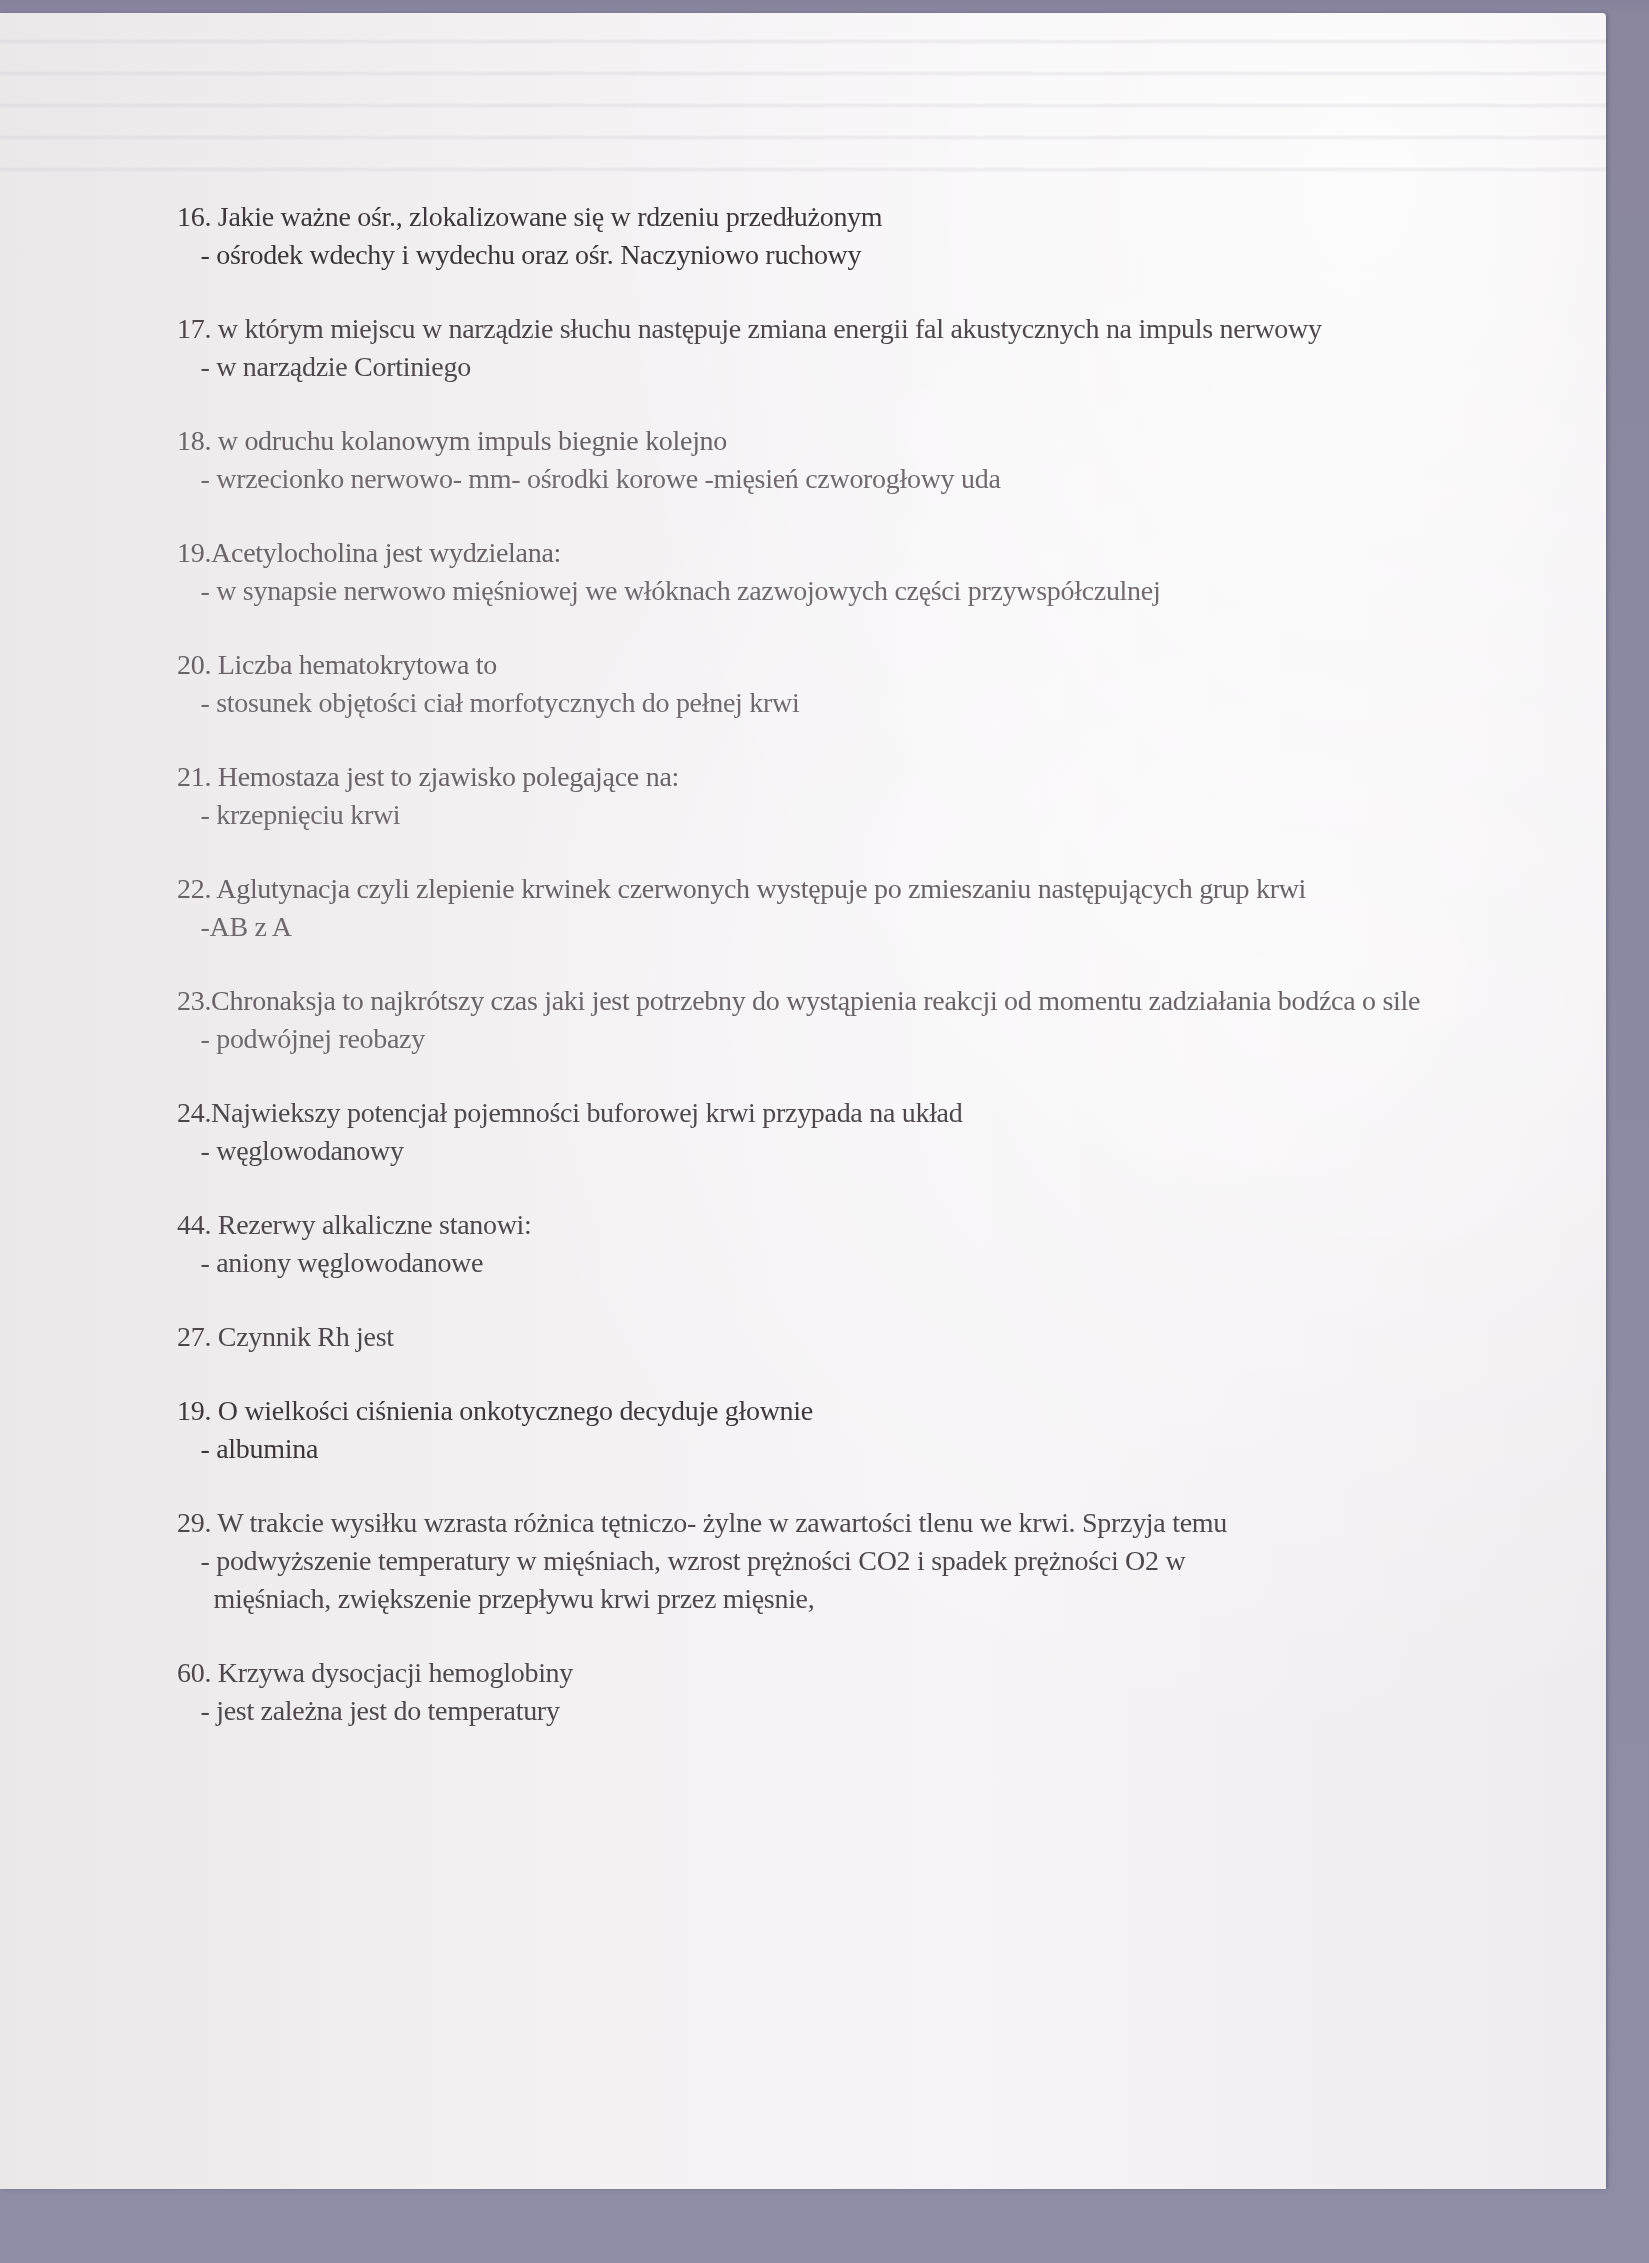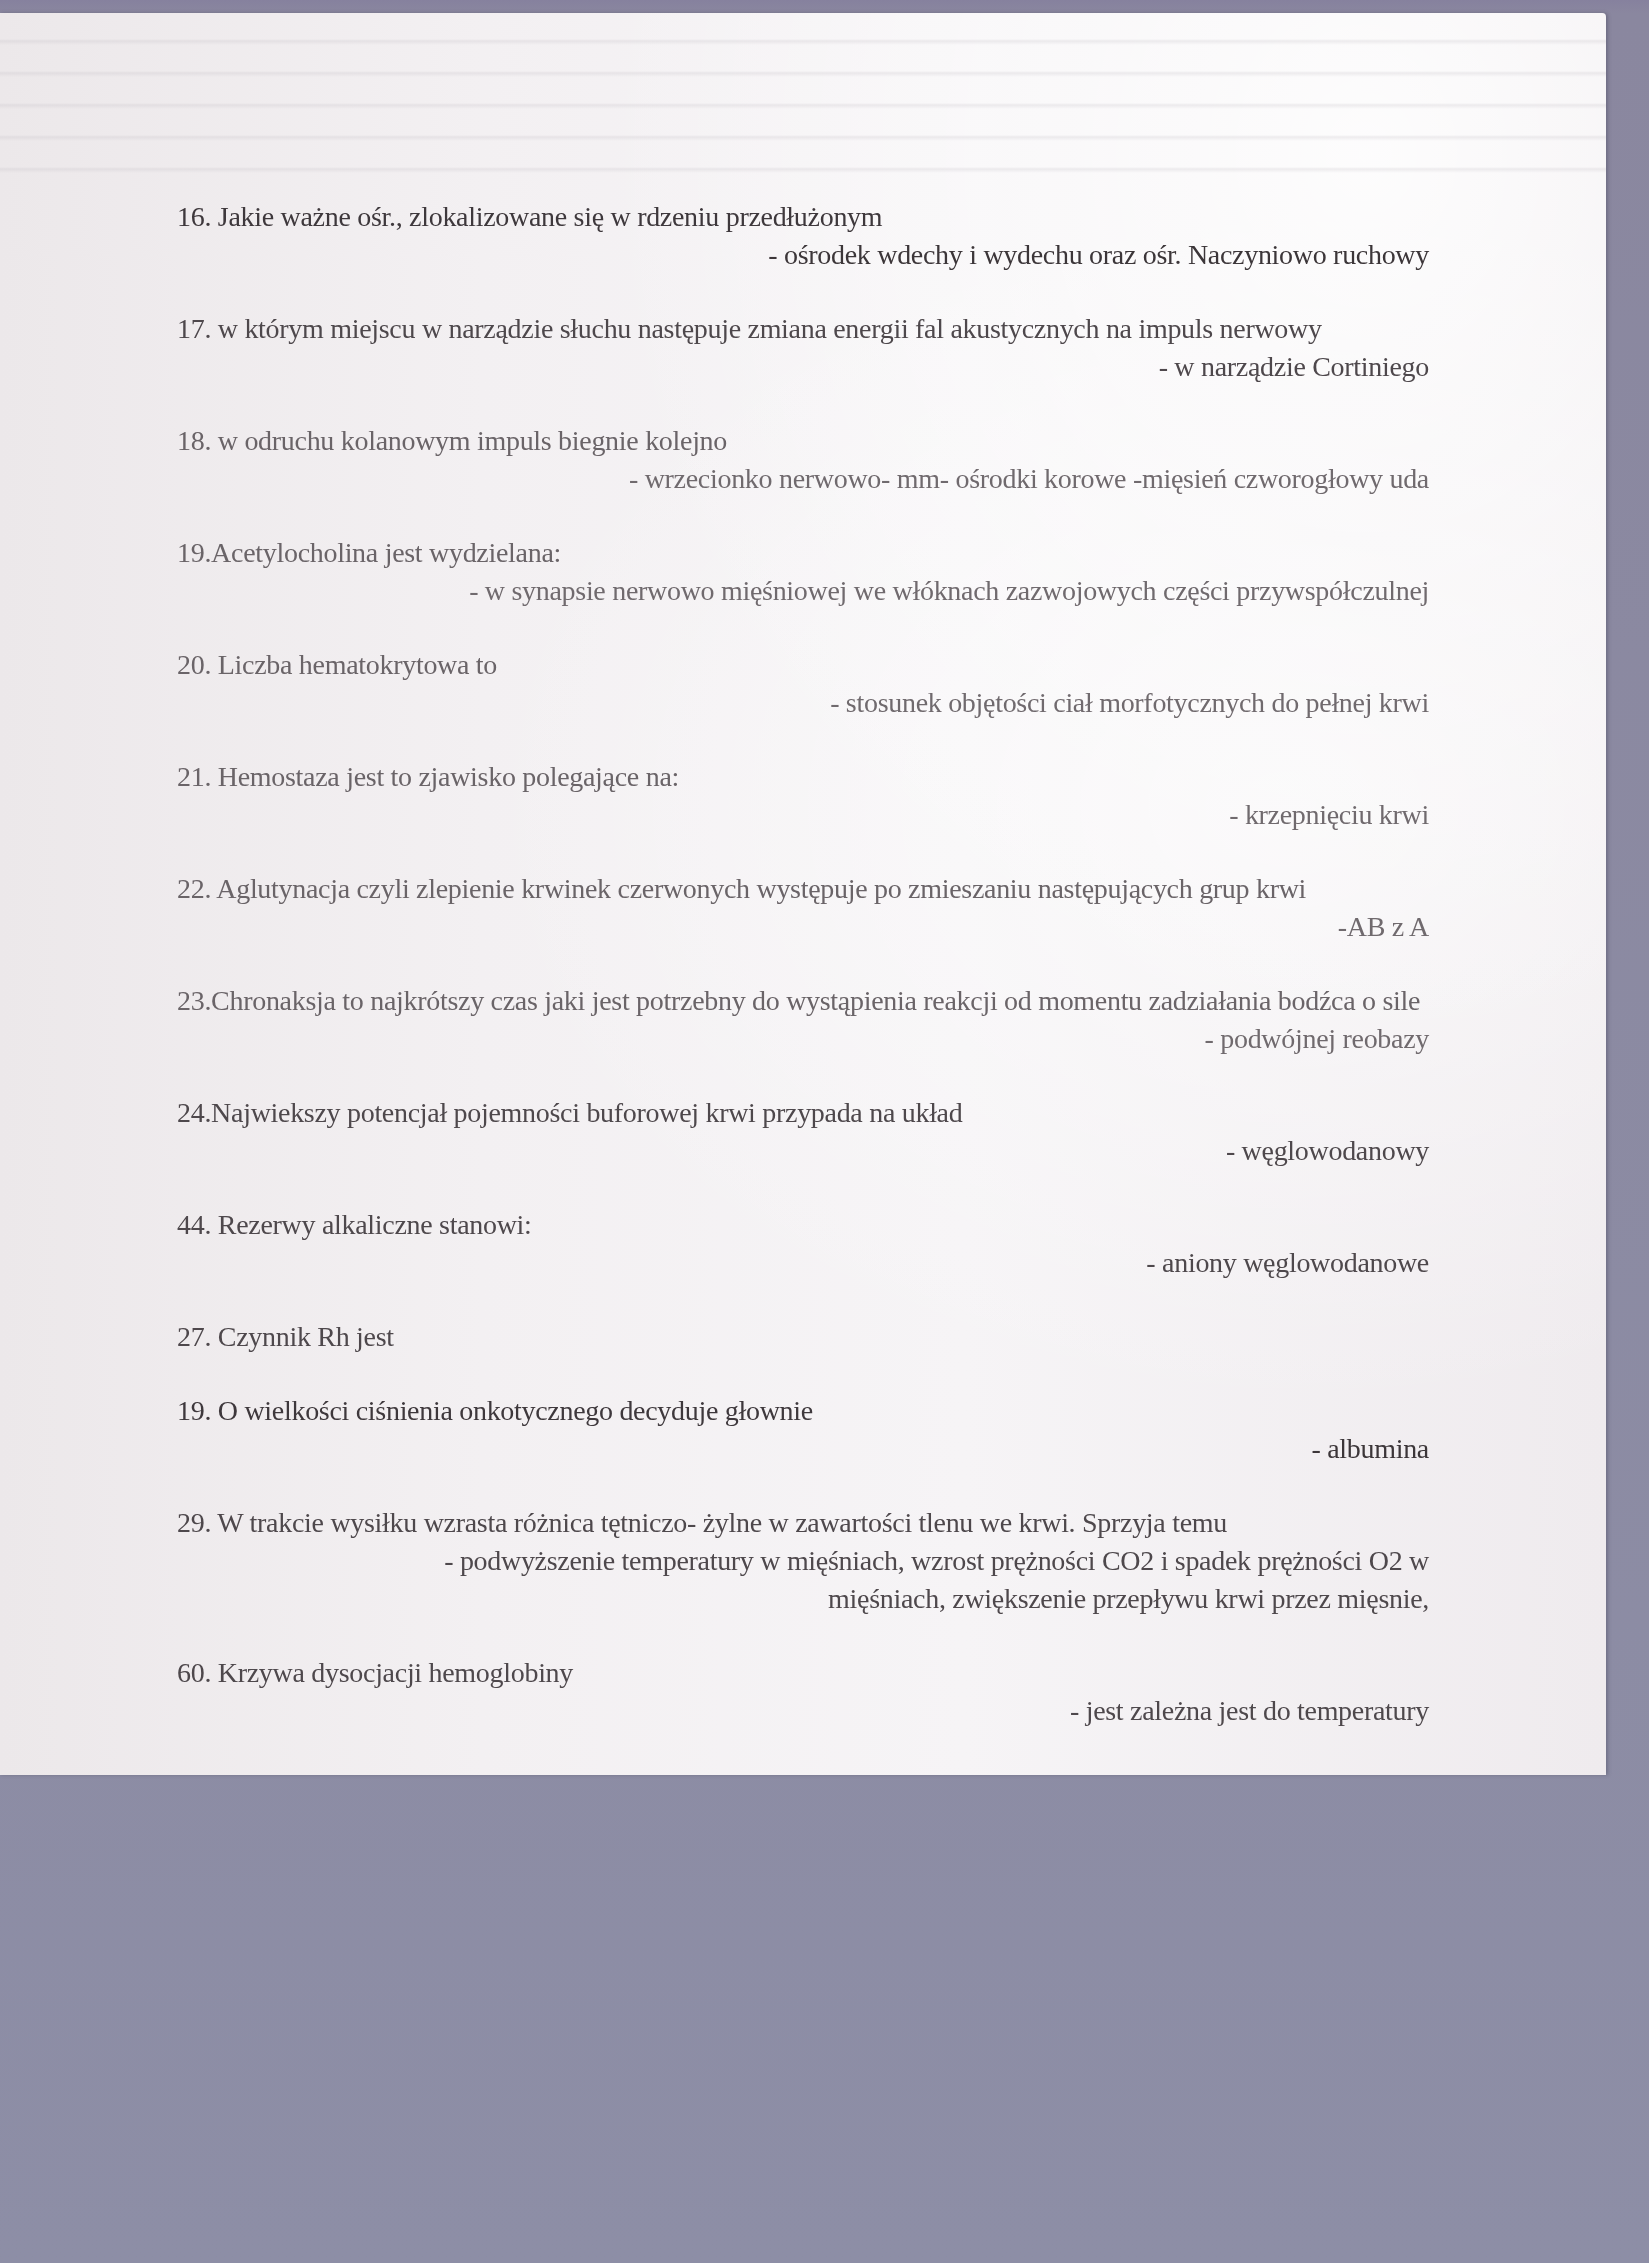--- a/index.html
+++ b/index.html
@@ -17,21 +17,21 @@
       position: absolute;
       left: 0; top: 0;
       width: 1650px; height: 2264px;
       background: linear-gradient(180deg, #86819e 0px, #8a879f 13px, #8d8ea6 2264px);
     }
     .paper {
       position: absolute;
       left: 0;
       top: 13px;
       width: 1606px;
-      height: 1762px;
+      height: 2176px;
       background:
         radial-gradient(ellipse at 85% 8%, rgba(255,255,255,0.85) 0%, rgba(255,255,255,0) 40%),
         radial-gradient(ellipse at 80% 45%, rgba(255,255,255,0.6) 0%, rgba(255,255,255,0) 45%),
         linear-gradient(90deg, #ece8ea 0%, #f3f0f2 30%, #f6f4f6 60%, #efebee 100%);
       box-shadow: 1.9px 0 3.8px rgba(60,60,80,0.35);
       border-top-right-radius: 3.8px;
       text-decoration: underline;
     }
     .paper::before {
       
@@ -63,21 +63,20 @@
     .question {
       display: block;
       color: #4e484c;
     }
     .question.dark { color: #3e383c; }
     .question.light { color: #6a6468; margin-top: 12px; }
     .answer {
       display: block;
       padding-left: 23.5px;
       color: #4e484c;
-      text-align: right;
     }
     .answer.light { color: #706a6e; }
     .answer.dark { color: #3c3639; }
     .answer .cont {
       display: block;
       padding-left: 13px;
     }
   </style>
 </head>
 <body>

